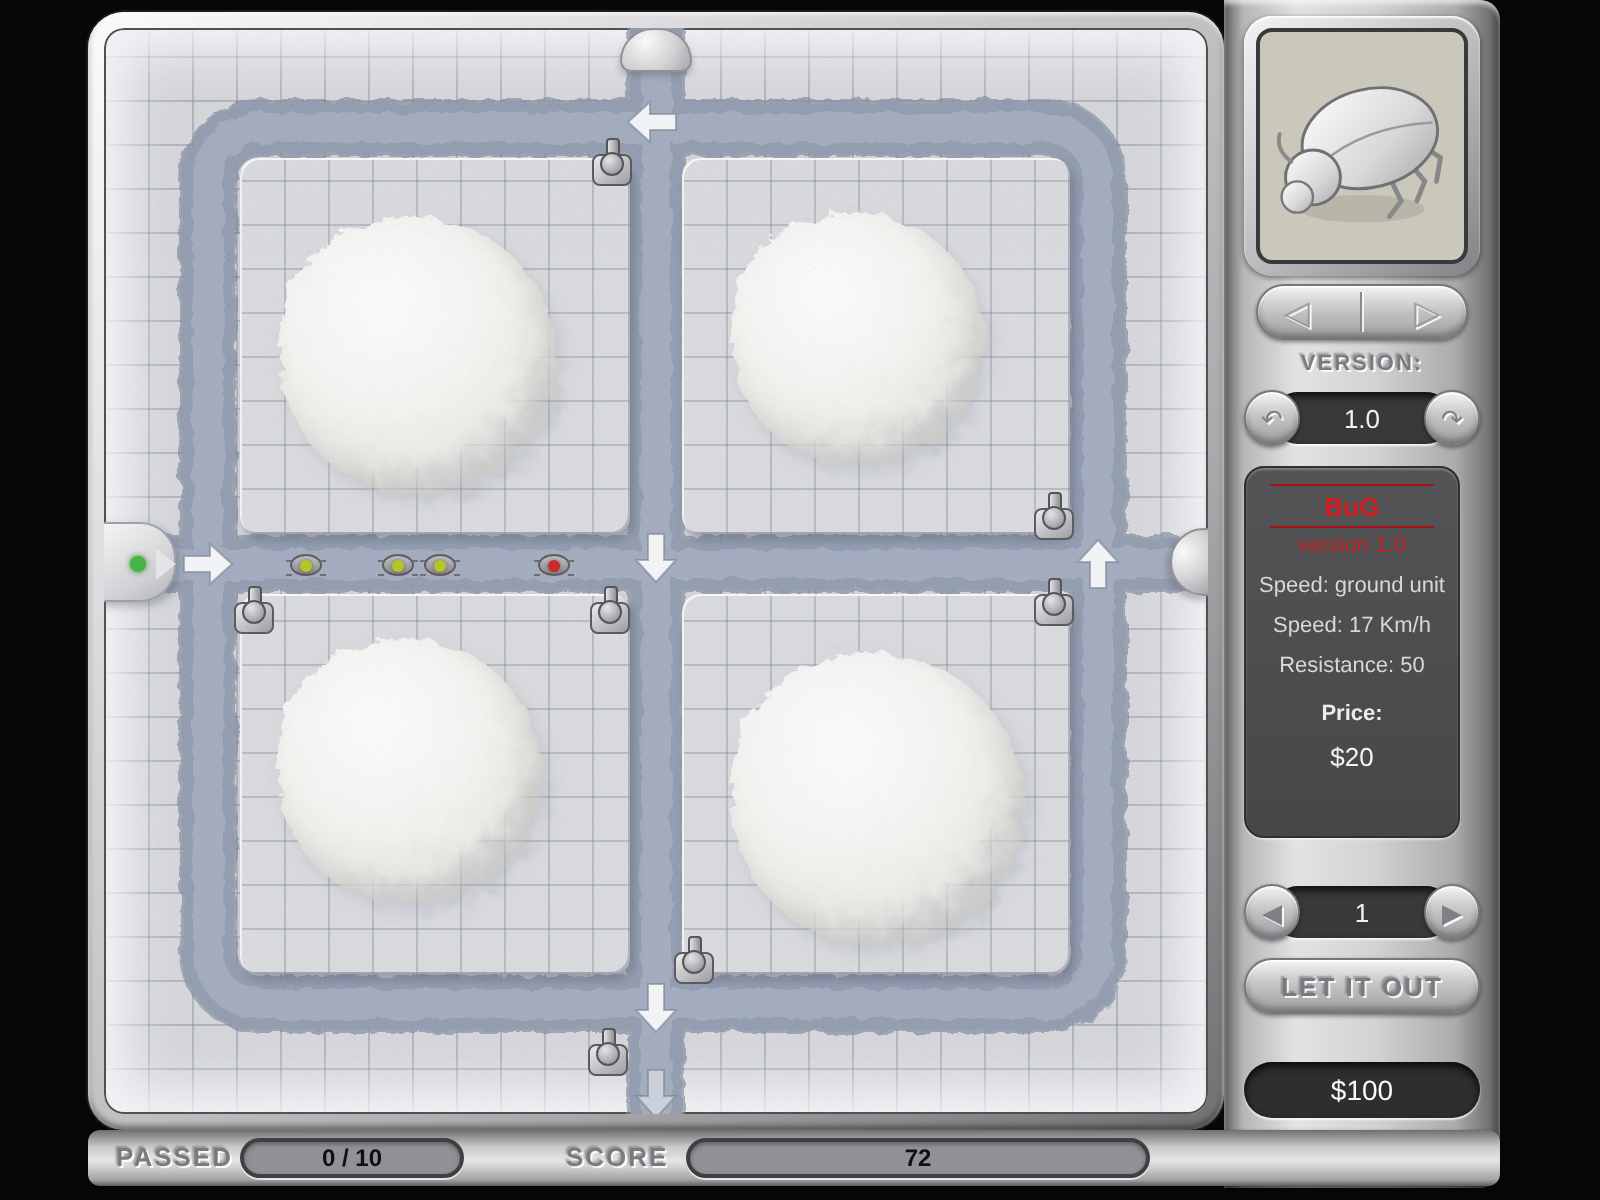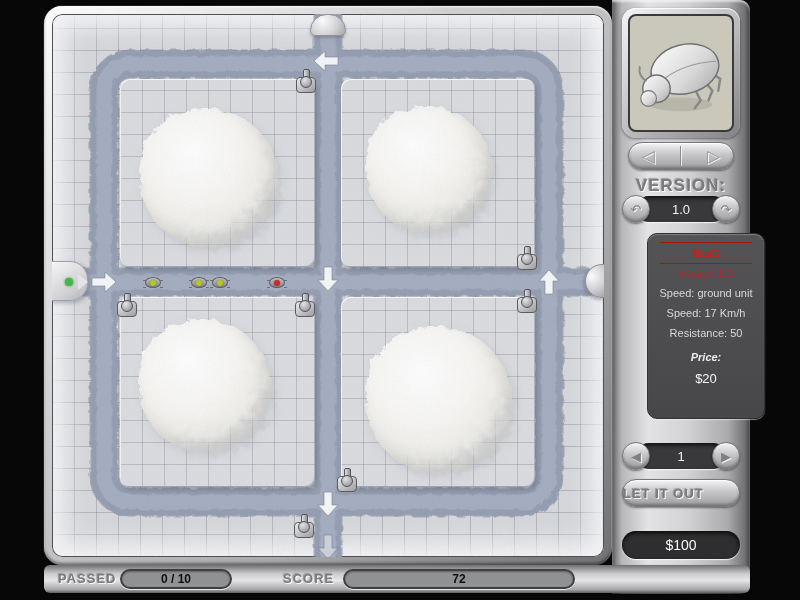--- a/index.html
+++ b/index.html
@@ -78,40 +78,40 @@
     background:linear-gradient(135deg,#f4f4f6,#b9b9bb 55%,#828286);
     box-shadow:0 1px 3px rgba(0,0,0,.5), inset 0 1px 1px rgba(255,255,255,.9);}
   #preview-inner{width:100%;height:100%;border-radius:8px;border:2px solid #3a3a3c;box-sizing:border-box;background:#c9c8ba;overflow:hidden;}
   #nav-pill{position:absolute;left:16px;top:142px;width:106px;height:28px;display:flex;align-items:center;justify-content:space-around;}
   #nav-pill .divider{width:1px;height:20px;background:#8a8a8e;box-shadow:1px 0 0 rgba(255,255,255,.8);}
   .tri-glyph{font-size:17px;line-height:1;color:#9b9b9f;text-shadow:1px 1px 0 rgba(255,255,255,.9);}
   .embossed{
     font-weight:bold;color:#797b7f;letter-spacing:1px;
     text-shadow:1px 1px 0 rgba(255,255,255,.85), -1px -1px 1px rgba(45,45,48,.35);
   }
-  .panel-label{position:absolute;left:0;width:138px;text-align:center;font-size:17px;}
+  .panel-label{position:absolute;left:0;width:138px;text-align:center;font-size:11px;}
   .selector{position:absolute;left:10px;width:118px;height:30px;}
   .selector .slot{position:absolute;left:14px;top:2px;width:90px;height:26px;border-radius:13px;background:#39393b;
     box-shadow:inset 0 2px 4px rgba(0,0,0,.8), 0 1px 1px rgba(255,255,255,.8);
     color:#f2f2f2;font-size:13px;display:flex;align-items:center;justify-content:center;}
   .selector .side-btn{position:absolute;top:1px;width:28px;height:28px;border-radius:50%;
     display:flex;align-items:center;justify-content:center;cursor:pointer;}
   .selector .side-btn.left{left:0;} .selector .side-btn.right{right:0;}
   .side-glyph{font-size:13px;color:#7e8084;text-shadow:1px 1px 0 rgba(255,255,255,.9);}
-  #info-panel{position:absolute;left:10px;top:233px;width:118px;height:186px;border-radius:10px;box-sizing:border-box;
+  #info-panel{position:absolute;left:10px;top:233px;width:108px;height:186px;border-radius:10px;box-sizing:border-box;
     background:linear-gradient(180deg,#545456,#474749);border:1px solid #303032;
     box-shadow:inset 0 1px 1px rgba(255,255,255,.25), 0 1px 1px rgba(255,255,255,.5);
-    text-align:center;color:#d8d8d8;font-size:11px;margin-left:25px;}
+    text-align:center;color:#d8d8d8;font-size:11px;}
   #info-panel .redline{height:1px;background:#a41414;margin:0 12px;}
   #info-name{color:#d41a1a;font-weight:bold;font-size:13px;margin:3px 0 2px;}
   #info-version{color:#c22222;font-size:11px;margin:3px 0 6px;}
   .info-row{margin:8px 0;}
-  #info-price-label{font-weight:bold;color:#ececec;margin-top:12px;font-style:italic;}
+  #info-price-label{font-weight:bold;color:#ececec;margin-top:12px;}
   #info-price-value{font-size:13px;color:#f4f4f4;margin-top:8px;}
-  #let-it-out{position:absolute;left:10px;top:479px;width:118px;height:28px;display:flex;align-items:center;justify-content:flex-start;cursor:pointer;}
+  #let-it-out{position:absolute;left:10px;top:479px;width:118px;height:28px;display:flex;align-items:center;justify-content:center;cursor:pointer;}
   #let-it-out span{font-size:13px;}
   #money-display{position:absolute;left:10px;top:531px;width:118px;height:28px;border-radius:14px;background:#2e2e30;
     box-shadow:inset 0 2px 4px rgba(0,0,0,.85), 0 1px 1px rgba(255,255,255,.8);
     color:#fafafa;font-size:14px;display:flex;align-items:center;justify-content:center;}
   #panel-bottom{position:absolute;left:0;top:564px;width:138px;height:30px;display:flex;align-items:center;gap:7px;padding-left:8px;box-sizing:border-box;}
   #check-btn{width:25px;height:25px;border-radius:50%;background:linear-gradient(145deg,#ffffff,#d0d0d4);border:2px solid #737377;
     box-sizing:border-box;display:flex;align-items:center;justify-content:center;font-size:15px;font-weight:bold;color:#3a3a3e;cursor:pointer;}
   #sound-btn{width:28px;height:24px;cursor:pointer;display:flex;align-items:center;}
   #options-btn{width:54px;height:20px;display:flex;align-items:center;justify-content:center;cursor:pointer;}
   #options-btn span{font-size:9px;letter-spacing:.5px;}

